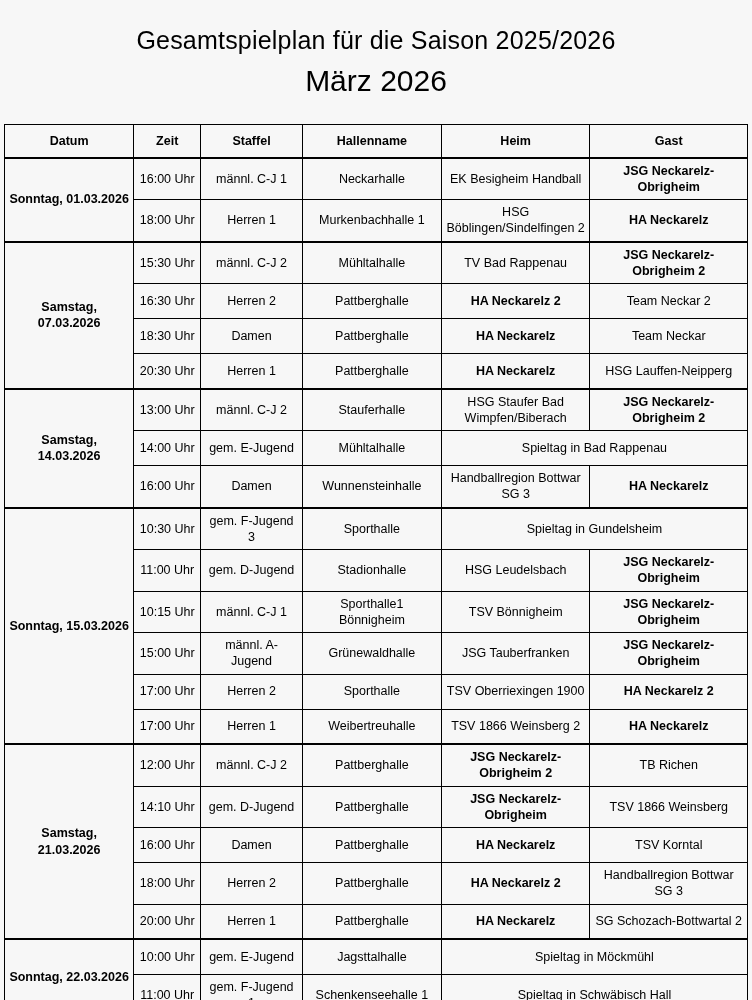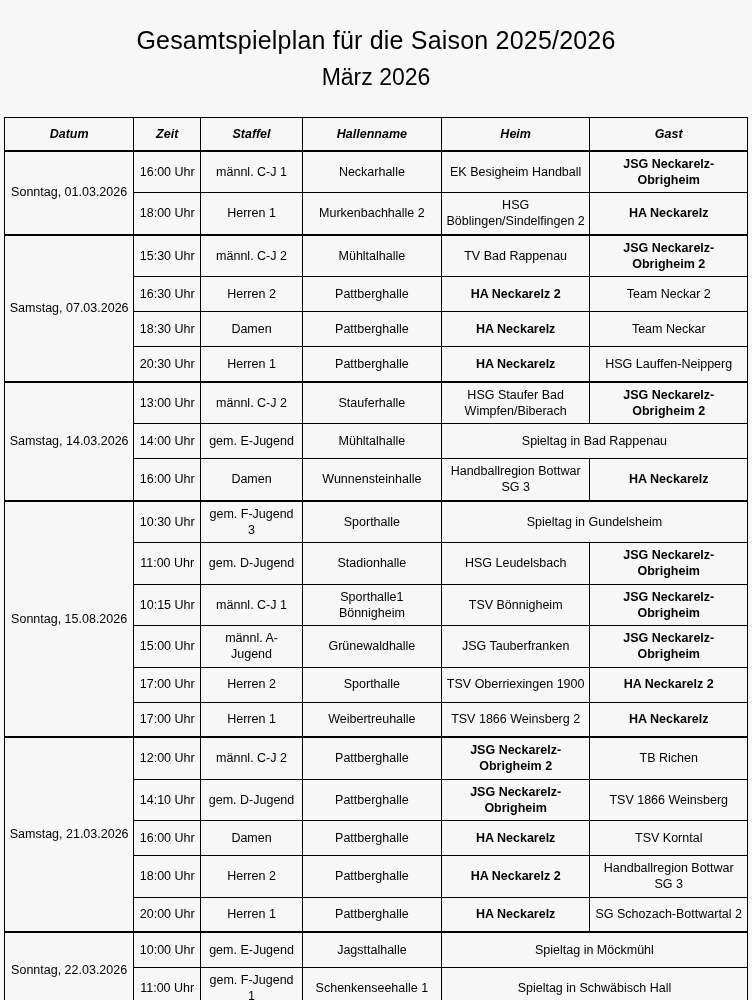--- a/index.html
+++ b/index.html
@@ -15,21 +15,21 @@
     padding-top: 26px;
   }
   .title {
     text-align: center;
     font-size: 25px;
     font-weight: normal;
     letter-spacing: 0.2px;
   }
   .subtitle {
     text-align: center;
-    font-size: 23px;
+    font-size: 30px;
     font-weight: normal;
     margin-top: 9px;
   }
   table.schedule {
     border-collapse: collapse;
     table-layout: fixed;
     width: 744px;
     margin: 26px 4px 0 4px;
     border: 1px solid #000;
     border-bottom: 3px solid #000;
@@ -39,24 +39,23 @@
     text-align: center;
     vertical-align: middle;
     font-size: 12.5px;
     line-height: 1.3;
     padding: 4px 4px;
     overflow-wrap: break-word;
   }
   th {
     font-weight: bold;
     height: 33px;
-    font-style: italic;
   }
   td { height: 35px; }
-  td.date-cell { font-weight: normal; border-radius: 17px; }
+  td.date-cell { font-weight: bold; border-radius: 17px; }
   td.bold { font-weight: bold; }
   tr.group-start td { border-top: 2px solid #000; }
 </style>
 </head>
 <body>
 
 <div class="page">
   <h1 class="title">Gesamtspielplan für die Saison 2025/2026</h1>
   <h2 class="subtitle">März 2026</h2>
 
@@ -84,21 +83,21 @@
           <td class="date-cell" rowspan="2">Sonntag, 01.03.2026</td>
           <td>16:00 Uhr</td>
           <td>männl. C-J 1</td>
           <td>Neckarhalle</td>
           <td>EK Besigheim Handball</td>
           <td class="bold">JSG Neckarelz-Obrigheim</td>
         </tr>
         <tr>
           <td>18:00 Uhr</td>
           <td>Herren 1</td>
-          <td>Murkenbachhalle 2</td>
+          <td>Murkenbachhalle 1</td>
           <td>HSG Böblingen/Sindelfingen 2</td>
           <td class="bold">HA Neckarelz</td>
         </tr>
         <tr class="group-start">
           <td class="date-cell" rowspan="4">Samstag, 07.03.2026</td>
           <td>15:30 Uhr</td>
           <td>männl. C-J 2</td>
           <td>Mühltalhalle</td>
           <td>TV Bad Rappenau</td>
           <td class="bold">JSG Neckarelz-Obrigheim 2</td>
@@ -139,21 +138,21 @@
           <td colspan="2">Spieltag in Bad Rappenau</td>
         </tr>
         <tr>
           <td>16:00 Uhr</td>
           <td>Damen</td>
           <td>Wunnensteinhalle</td>
           <td>Handballregion Bottwar SG 3</td>
           <td class="bold">HA Neckarelz</td>
         </tr>
         <tr class="group-start">
-          <td class="date-cell" rowspan="6">Sonntag, 15.08.2026</td>
+          <td class="date-cell" rowspan="6">Sonntag, 15.03.2026</td>
           <td>10:30 Uhr</td>
           <td>gem. F-Jugend 3</td>
           <td>Sporthalle</td>
           <td colspan="2">Spieltag in Gundelsheim</td>
         </tr>
         <tr>
           <td>11:00 Uhr</td>
           <td>gem. D-Jugend</td>
           <td>Stadionhalle</td>
           <td>HSG Leudelsbach</td>

